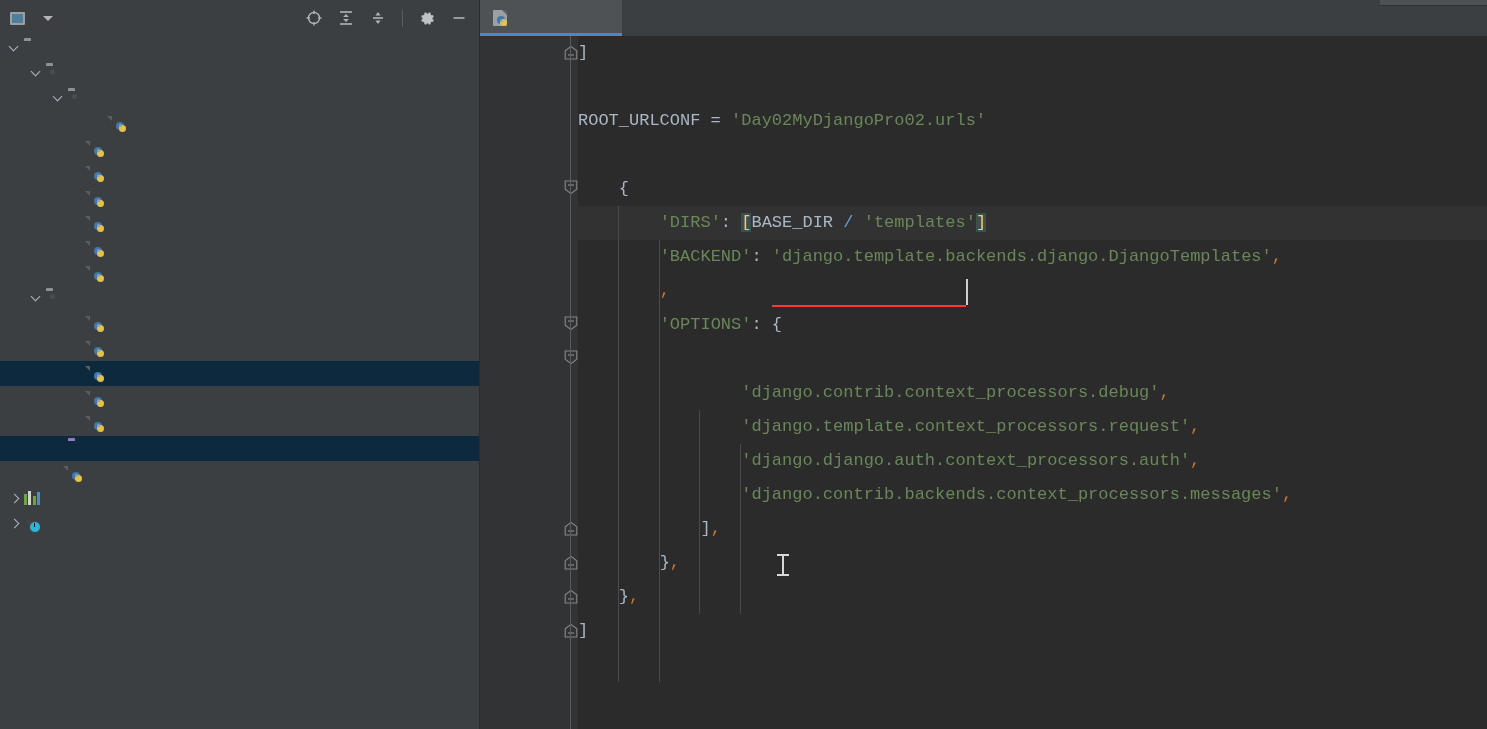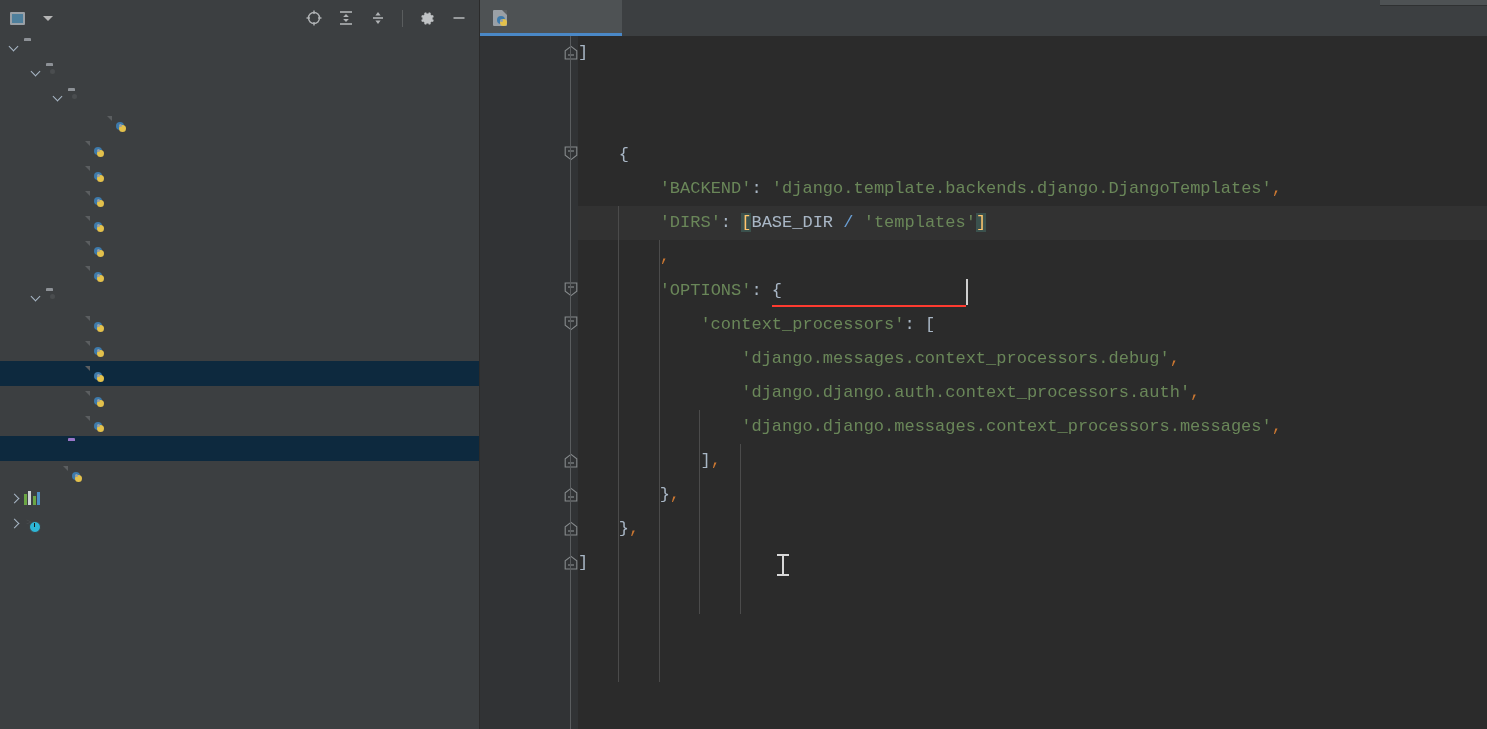--- a/index.html
+++ b/index.html
@@ -316,70 +316,77 @@
                 <line x1="4" y1="10" x2="10" y2="10" stroke="#868a8c" stroke-width="1.2"></line>
               </svg></div>
             <div class="code"><span class="s-brk">]</span></div>
           </div>
           <div class="line">
             <div class="lnum"></div>
             <div class="code"></div>
           </div>
           <div class="line">
             <div class="lnum"></div>
+            <div class="code"><span class="s-id">ROOT_URLCONF = </span><span class="s-str">'Day02MyDjangoPro02.urls'</span></div>
+          </div>
+          <div class="line">
+            <div class="lnum"></div>
             <div class="code"></div>
           </div>
           <div class="line">
             <div class="lnum"></div>
             <div class="fold" style="top: 8px;"><svg width="14" height="15" viewBox="0 0 14 15">
                 <path d="M1.2 1h11.6v8.2L7 13.6 1.2 9.2z" fill="#313335" stroke="#868a8c" stroke-width="1.1"></path>
                 <line x1="4" y1="5" x2="10" y2="5" stroke="#868a8c" stroke-width="1.2"></line>
               </svg></div>
             <div class="code"><span class="s-id">    </span><span class="s-brace">{</span></div>
           </div>
-          <div class="line">
-            <div class="lnum"></div>
-            <div class="code"><span class="s-id">        </span><span class="s-str">'BACKEND'</span><span class="s-id">: </span><span class="s-str">'django.template.backends.django.DjangoTemplates'</span><span class="s-comma">,</span></div>
-          </div>
           <div class="line current">
             <div class="hl"></div>
             <div class="lnum"></div>
             <div class="code"><span class="s-id">        </span><span class="s-str">'DIRS'</span><span class="s-id">: </span><span class="match-brk">[</span><span class="s-id">BASE_DIR </span><span class="s-blue">/</span><span class="s-id"> </span><span class="s-str">'templates'</span><span class="match-brk">]</span></div>
+          </div>
+          <div class="line">
+            <div class="lnum"></div>
+            <div class="code"><span class="s-id">        </span><span class="s-str">'BACKEND'</span><span class="s-id">: </span><span class="s-str">'django.template.backends.django.DjangoTemplates'</span><span class="s-comma">,</span></div>
           </div>
           <div class="line">
             <div class="lnum"></div>
             <div class="code"><span class="s-id">        </span><span class="s-comma">,</span></div>
           </div>
           <div class="line">
             <div class="lnum"></div>
             <div class="fold" style="top: 8px;"><svg width="14" height="15" viewBox="0 0 14 15">
                 <path d="M1.2 1h11.6v8.2L7 13.6 1.2 9.2z" fill="#313335" stroke="#868a8c" stroke-width="1.1"></path>
                 <line x1="4" y1="5" x2="10" y2="5" stroke="#868a8c" stroke-width="1.2"></line>
               </svg></div>
             <div class="code"><span class="s-id">        </span><span class="s-str">'OPTIONS'</span><span class="s-id">: </span><span class="s-brace">{</span></div>
           </div>
           <div class="line">
             <div class="lnum"></div>
             <div class="fold" style="top: 8px;"><svg width="14" height="15" viewBox="0 0 14 15">
                 <path d="M1.2 1h11.6v8.2L7 13.6 1.2 9.2z" fill="#313335" stroke="#868a8c" stroke-width="1.1"></path>
                 <line x1="4" y1="5" x2="10" y2="5" stroke="#868a8c" stroke-width="1.2"></line>
               </svg></div>
-            <div class="code"><span class="s-id">            </span><span class="s-str">'context_processors'</span><span class="s-id">: </span><span class="s-brk">[</span></div>
-          </div>
-          <div class="line">
-            <div class="lnum"></div>
-            <div class="code"><span class="s-id">                </span><span class="s-str">'django.messages.context_processors.debug'</span><span class="s-comma">,</span></div>
+          </div>
+          <div class="line">
+            <div class="lnum"></div>
+            <div class="code"><span class="s-id">                </span><span class="s-str">'django.contrib.context_processors.debug'</span><span class="s-comma">,</span></div>
+          </div>
+          <div class="line">
+            <div class="lnum"></div>
+            <div class="code"><span class="s-id">                </span><span class="s-str">'django.template.context_processors.request'</span><span class="s-comma">,</span></div>
           </div>
           <div class="line">
             <div class="lnum"></div>
             <div class="code"><span class="s-id">                </span><span class="s-str">'django.django.auth.context_processors.auth'</span><span class="s-comma">,</span></div>
           </div>
           <div class="line">
             <div class="lnum"></div>
-            <div class="code"><span class="s-id">                </span><span class="s-str">'django.django.messages.context_processors.messages'</span><span class="s-comma">,</span></div>
+            <div class="code"><span class="s-id">                </span><span class="s-str">'django.contrib.backends.context_processors.messages'</span><span class="s-comma">,</span></div>
           </div>
           <div class="line">
             <div class="lnum"></div>
             <div class="fold" style="top: 9px;"><svg width="14" height="15" viewBox="0 0 14 15">
                 <path d="M1.2 14h11.6V5.8L7 1.4 1.2 5.8z" fill="#313335" stroke="#868a8c" stroke-width="1.1"></path>
                 <line x1="4" y1="10" x2="10" y2="10" stroke="#868a8c" stroke-width="1.2"></line>
               </svg></div>
             <div class="code"><span class="s-id">            </span><span class="s-brk">]</span><span class="s-comma">,</span></div>
           </div>
           <div class="line">

